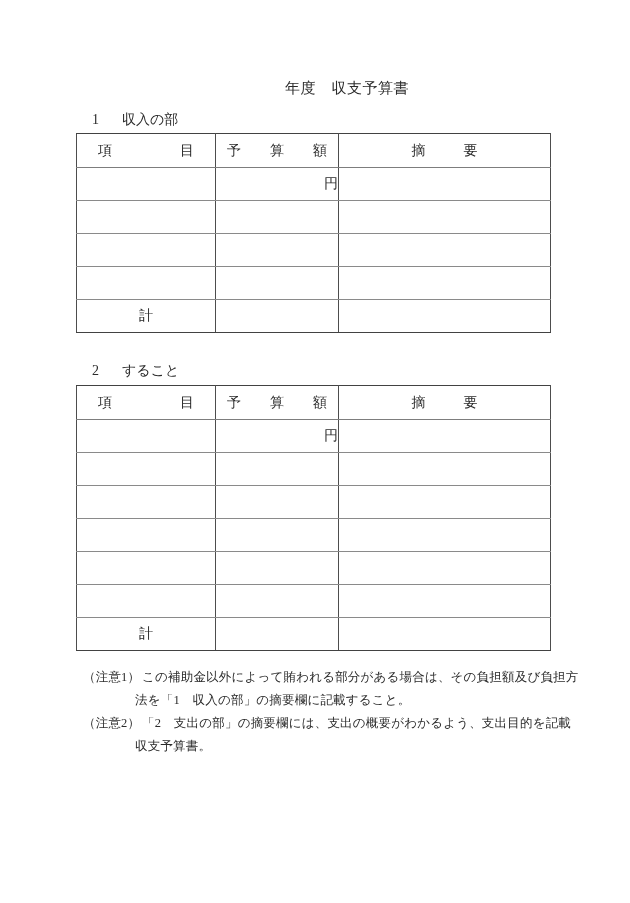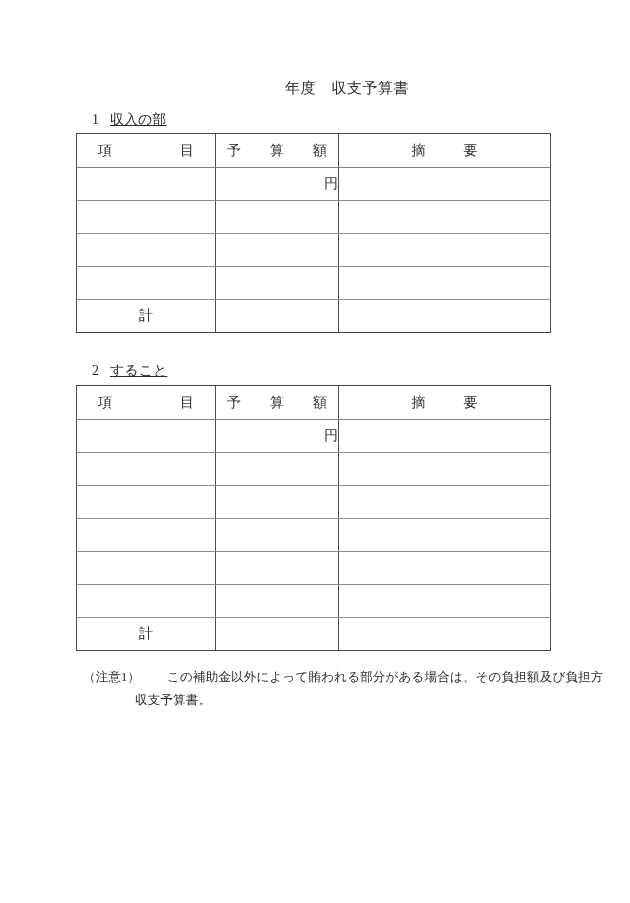--- a/index.html
+++ b/index.html
@@ -32,21 +32,21 @@
   }
   .section-heading {
     position:absolute;
     left:92px;
     display:flex;
     align-items:baseline;
     font-size:14px;
     white-space:nowrap;
   }
   .section-heading .sec-num { display:inline-block; }
-  .section-heading .sec-title { display:inline-block; margin-left:11px;text-decoration:underline; }
+  .section-heading .sec-title { display:inline-block; margin-left:23px; }
   #heading-income { top:111px; }
   #heading-expense { top:362px; }
 
   table.budget {
     position:absolute;
     left:76px;
     width:474px;
     border-collapse:collapse;
     table-layout:fixed;
     font-size:14px;
@@ -94,21 +94,21 @@
   .notes {
     position:absolute;
     left:83px; top:666px;
     width:480px;
     font-size:12.5px;
     line-height:23px;
     letter-spacing:0.2px;
   }
   .note-line { display:flex; white-space:nowrap; }
   .note-label { flex:none; width:52px; white-space:nowrap; }
-  .note-text-first { padding-left:7px;margin-left:25px; }
+  .note-text-first { padding-left:7px; }
   .note-cont { padding-left:52px; }
 </style>
 </head>
 <body>
 
 <div class="page">
 
 
   <div class="doc-title">年度　収支予算書</div>
 
@@ -243,17 +243,24 @@
     </tr>
   </tbody>
     </table>
 
   <div class="notes">
     <div class="note-line">
       <span class="note-label">（注意1）</span>
       <span class="note-text-first">この補助金以外によって賄われる部分がある場合は、その負担額及び負担方</span>
     </div>
     <div class="note-line">
+      <span class="note-cont">法を「1　収入の部」の摘要欄に記載すること。</span>
+    </div>
+    <div class="note-line">
+      <span class="note-label">（注意2）</span>
+      <span class="note-text-first">「2　支出の部」の摘要欄には、支出の概要がわかるよう、支出目的を記載</span>
+    </div>
+    <div class="note-line">
       <span class="note-cont">収支予算書。</span>
     </div>
   </div>
 
 </div>
 
 </body></html>

